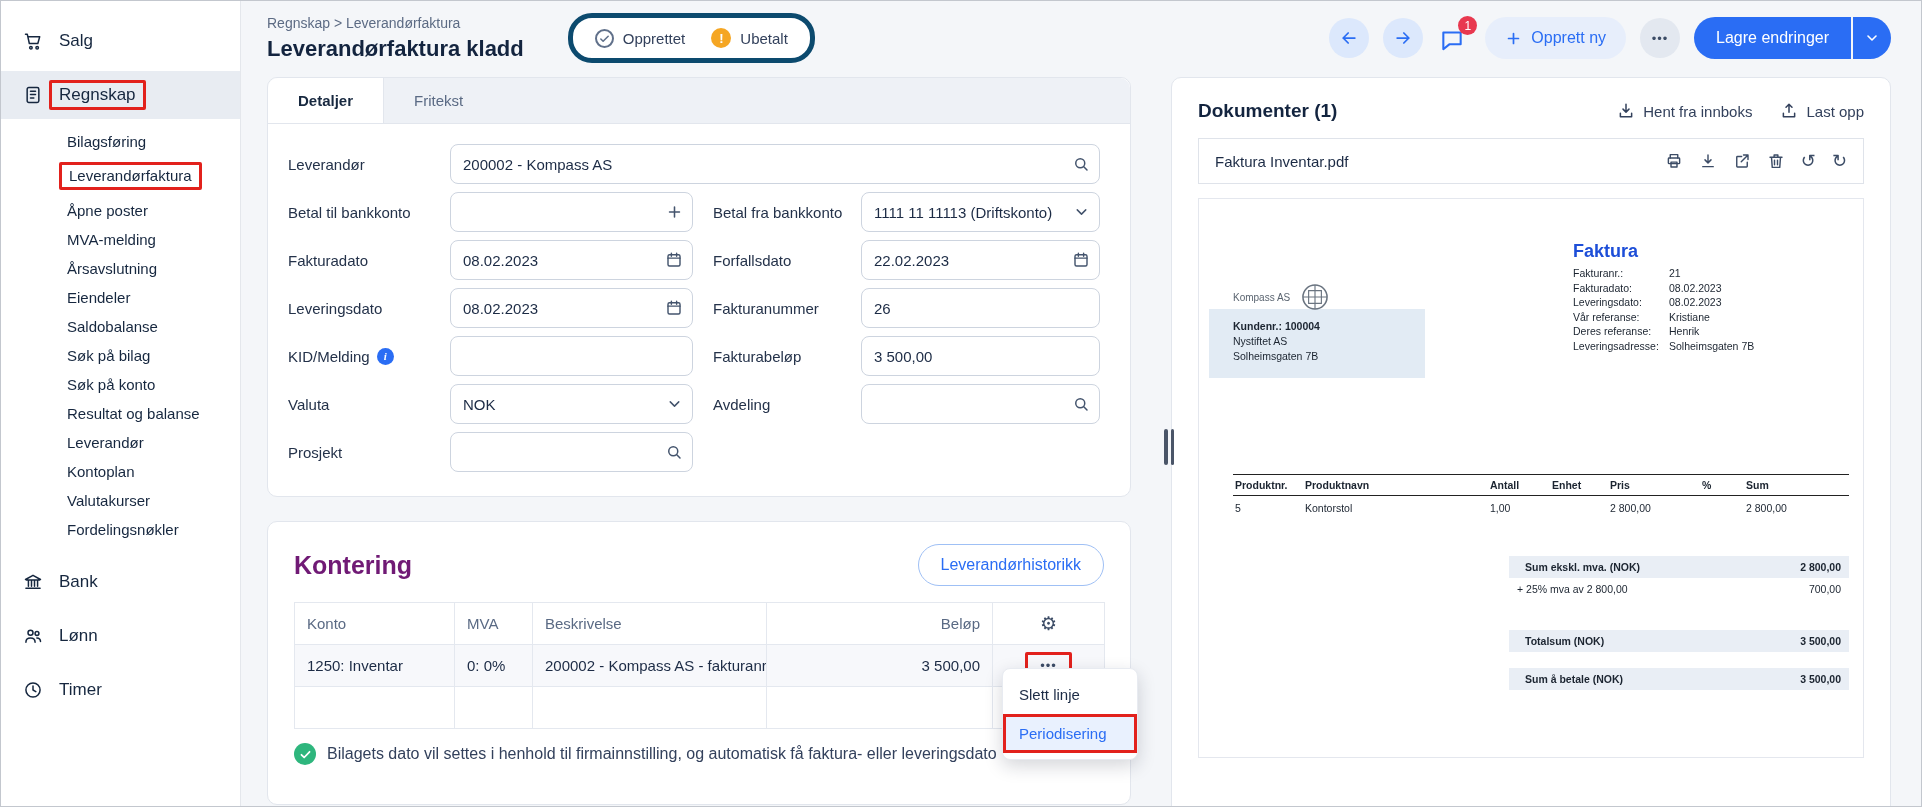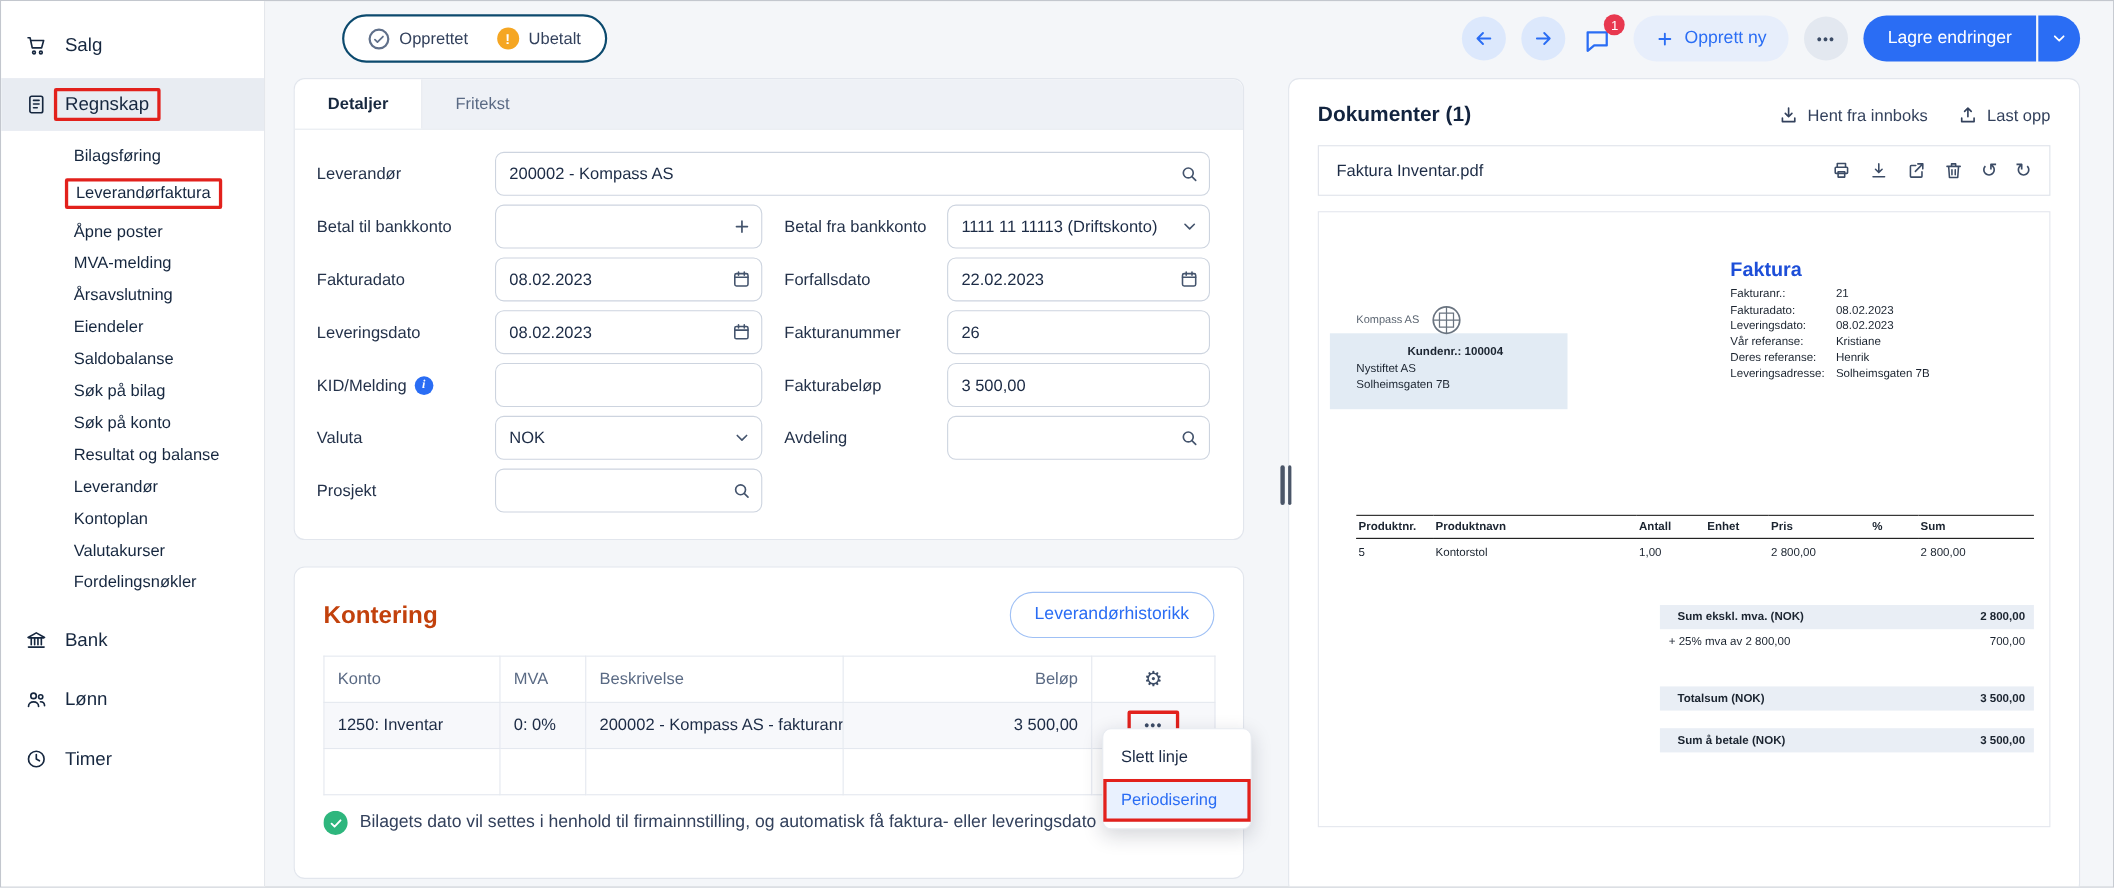--- a/index.html
+++ b/index.html
@@ -39,21 +39,21 @@
   .annot-label { border: 3px solid #e2211c; padding: 2px 7px; margin-left: -10px; border-radius: 2px; }
   .annot-sub { border: 3px solid #e2211c; padding: 2px 7px 3px 7px; margin-left: -8px; border-radius: 2px; display: inline-block; }
 
   
   .main { flex: 1; display: flex; flex-direction: column; min-width: 0; }
   .page-header { display: flex; align-items: center; padding: 12px 30px 10px 26px; }
   .breadcrumb { font-size: 14px; color: #5c6b84; margin-bottom: 5px; }
   .page-title { font-size: 22px; font-weight: bold; color: #13243f; }
   .status-pill {
     display: flex; align-items: center; gap: 26px; background: #fff;
-    border: 2px solid #0c4a6e; border-radius: 24px; padding: 10px 22px;
+    border: 5px solid #0c4a6e; border-radius: 24px; padding: 10px 22px;
     margin-left: 44px; align-self: center;
   }
   .status-badge { display: flex; align-items: center; gap: 9px; font-size: 15px; color: #33415c; }
   .badge-dot-created { width: 19px; height: 19px; border-radius: 50%; border: 2px solid #60708a; display: flex; align-items: center; justify-content: center; color: #60708a; }
   .badge-dot-warning { width: 20px; height: 20px; border-radius: 50%; background: #f5a623; color: #fff; font-weight: bold; font-size: 13px; display: flex; align-items: center; justify-content: center; }
 
   .header-controls { margin-left: auto; display: flex; align-items: center; gap: 14px; }
   .circle-btn {
     width: 40px; height: 40px; border-radius: 50%;
     background: #dce8fc; color: #2a6df4;
@@ -108,21 +108,21 @@
     width: 100%; height: 40px; border: 1px solid #cdd4df; border-radius: 8px;
     padding: 0 36px 0 12px; font-size: 15px; color: #1c2b45; background: #fff;
     display: flex; align-items: center; cursor: pointer;
   }
   .input-icon { position: absolute; right: 10px; top: 50%; transform: translateY(-50%); color: #44546d; display: flex; }
   .info-ic { width: 17px; height: 17px; border-radius: 50%; background: #2a6df4; color: #fff; font-size: 11px; font-weight: bold; display: flex; align-items: center; justify-content: center; font-family: "Liberation Serif", serif; font-style: italic; }
 
   
   .kontering { margin-top: 24px; padding: 22px 26px; position: relative; height: 284px; }
   .kontering-head { display: flex; align-items: center; }
-  .kontering-title { font-size: 22px; font-weight: bold; color: #c2410c; }
+  .kontering-title { font-size: 25px; font-weight: bold; color: #701a75; }
   .hist-btn {
     margin-left: auto; color: #2a6df4; border: 1px solid #9fc0f5; border-radius: 22px;
     padding: 0 22px; height: 42px; font-size: 16px; background: #fff; display: flex; align-items: center;
   }
   .ktable { width: 100%; border-collapse: collapse; margin-top: 16px; font-size: 15px; table-layout: fixed; padding-left: 28px; }
   .ktable th, .ktable td { border: 1px solid #e4e8ef; padding: 0 12px; height: 42px; }
   .ktable th { text-align: left; color: #5a6a84; font-weight: normal; }
   .ktable td { color: #1c2b45; }
   .ktable .num { text-align: right; }
   .ktable .c-konto { width: 160px; } .ktable .c-mva { width: 78px; }
@@ -163,21 +163,21 @@
     font-size: 10.5px; color: #1b2430;
   }
   .inv-top { display: flex; justify-content: space-between; padding-left: 34px; }
   .inv-logo { display: flex; align-items: center; gap: 8px; color: #5a6470; }
   .inv-logo-text { font-size: 10px; }
   .inv-meta { width: 276px; }
   .inv-title { font-size: 18px; font-weight: bold; margin-bottom: 4px; color: #1d4ed8; }
   .inv-meta-row { display: flex; line-height: 14.5px; }
   .inv-meta-row .ml { width: 96px; }
   .inv-customer { margin: -44px 0 0 10px; width: 216px; background: #e2ebf4; padding: 10px 12px 14px 24px; line-height: 15px; }
-  .inv-customer .bold { font-weight: bold; text-align: center; }
+  .inv-customer .bold { font-weight: bold; }
   .inv-table { width: calc(100% - 34px); margin: 96px 0 0 34px; border-collapse: collapse; }
   .inv-table th { border-top: 1.5px solid #222; border-bottom: 1.5px solid #222; padding: 4px 2px; font-size: 10.5px; text-align: left; }
   .inv-table td { padding: 6px 2px; font-size: 10.5px; }
   .inv-table .r { text-align: left; }
   .inv-totals { width: 340px; margin: 36px 0 0 auto; }
   .inv-total-row { display: flex; justify-content: space-between; padding: 4px 8px; line-height: 14px; }
   .inv-total-row.hl { background: #e9eef5; font-weight: bold; padding-left: 16px; }
   .inv-total-row.gap-lg { margin-top: 30px; }
   .inv-total-row.gap-md { margin-top: 16px; }
   .drag-handle {
@@ -256,20 +256,24 @@
             <path d="M12 7.2V12l3.4 2"></path>
           </svg>
       </span>
       <span>Timer</span>
     </div>
   </aside>
 
   <div class="main">
 
     <header class="page-header">
+      <div>
+        <div class="breadcrumb">Regnskap &gt; Leverandørfaktura</div>
+        <div class="page-title">Leverandørfaktura kladd</div>
+      </div>
 
       <div class="status-pill">
         <span class="status-badge">
           <span class="badge-dot-created">
             <svg width="11" height="11" viewBox="0 0 24 24" fill="none" stroke="currentColor" stroke-width="3.4" stroke-linecap="round" stroke-linejoin="round">
                 <path d="M4 13l5 5L20 7"></path>
               </svg>
           </span>
           <span>Opprettet</span>
         </span>

